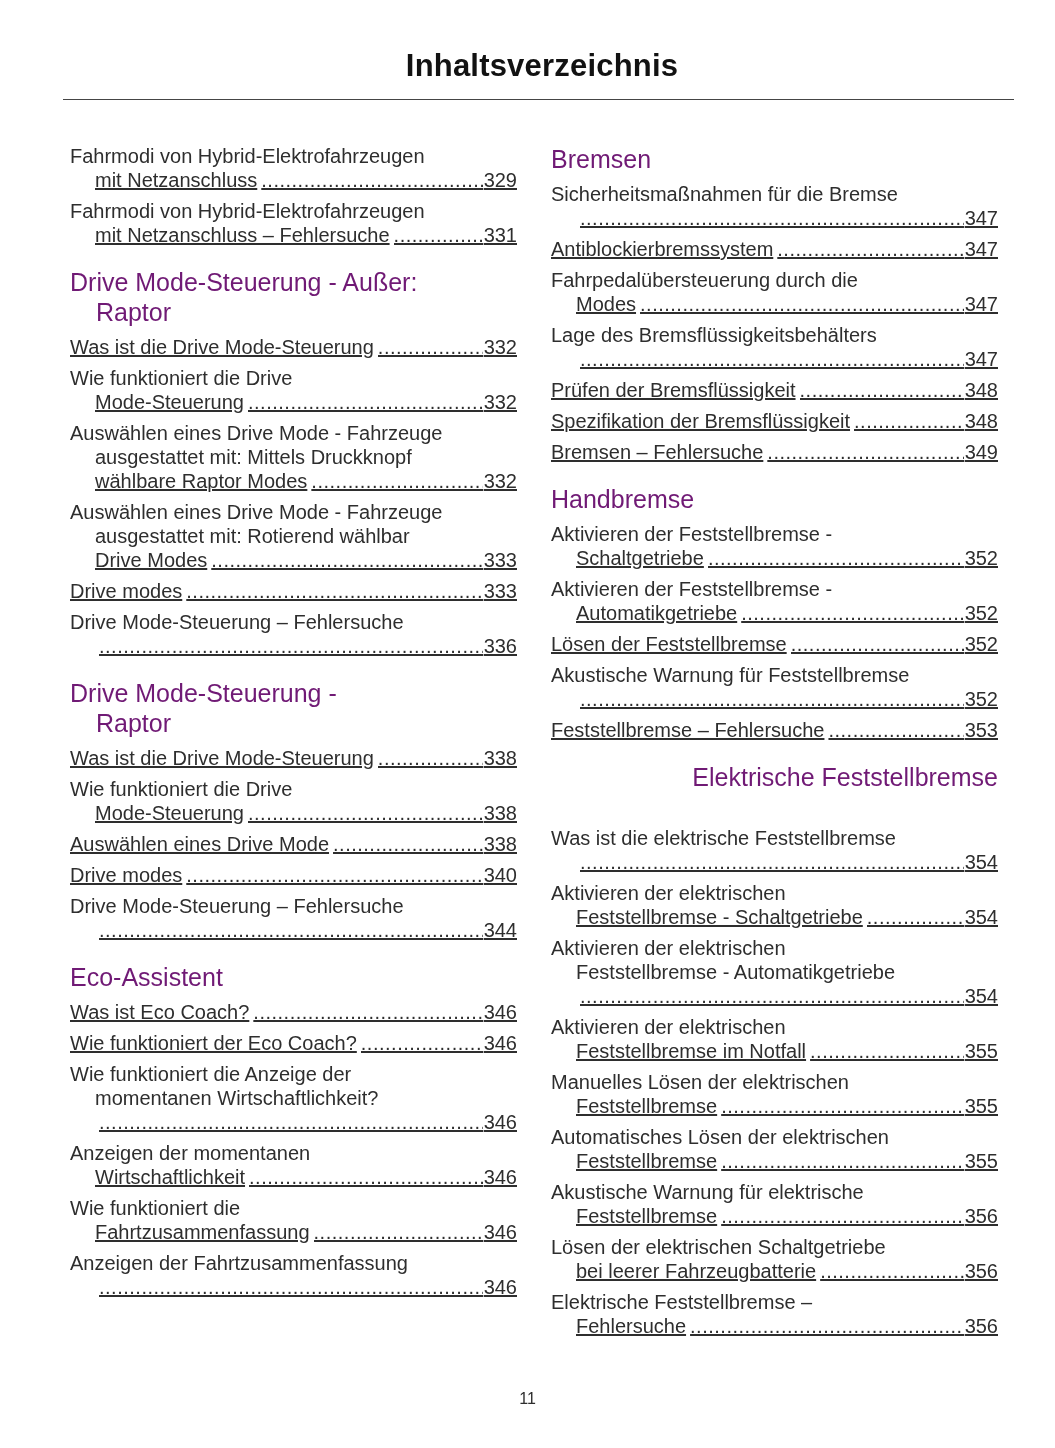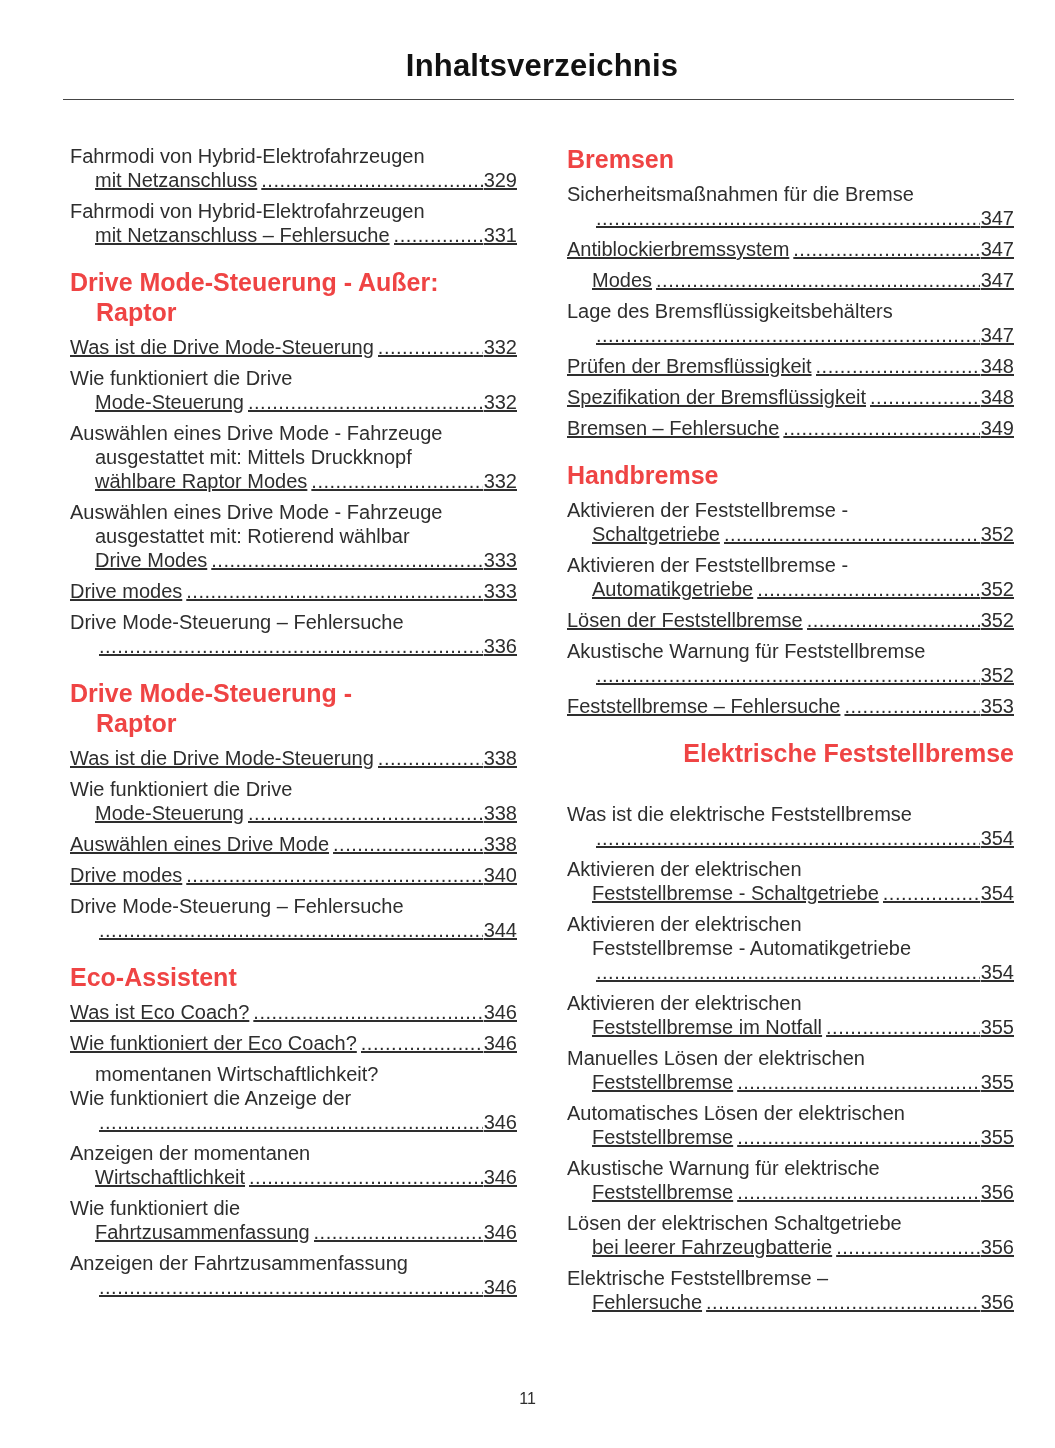--- a/index.html
+++ b/index.html
@@ -25,29 +25,29 @@
     color: #121212;
     letter-spacing: 0.2px;
   }
   .title-rule {
     margin-top: 15px;
     margin-left: -7px;
     border-top: 1.5px solid #454545;
   }
   .toc {
     display: flex;
-    gap: 50px;
+    gap: 34px;
     margin-top: 44px;
   }
   .toc-column { width: 447px; flex: 0 0 447px; }
   .toc-section:first-child .section-heading { margin-top: 0; }
   .section-heading {
     font-size: 25px;
-    font-weight: 700;
-    color: #ef4444;
+    font-weight: 400;
+    color: #701a75;
     line-height: 30px;
     margin: 20px 0 8px 0;
   }
   .section-heading .heading-line { white-space: nowrap; }
   .section-heading .heading-line.cont { padding-left: 26px; }
   .section-heading.extra-space { margin-bottom: 34px; text-align: right; }
   .toc-entry {
     font-size: 20px;
     line-height: 24px;
     margin-bottom: 7px;
@@ -221,22 +221,22 @@
             </div>
           </div>
           <div class="toc-entry">
             <div class="leader-row">
               <span class="last-text">Wie funktioniert der Eco Coach?</span>
               <span class="dots"></span>
               <span class="pg">346</span>
             </div>
           </div>
           <div class="toc-entry">
+            <div class="entry-line">Wie funktioniert die Anzeige der</div>
             <div class="entry-line cont">momentanen Wirtschaftlichkeit?</div>
-            <div class="entry-line">Wie funktioniert die Anzeige der</div>
             <div class="leader-row cont">
               <span class="last-text"></span>
               <span class="dots"></span>
               <span class="pg">346</span>
             </div>
           </div>
           <div class="toc-entry">
             <div class="entry-line">Anzeigen der momentanen</div>
             <div class="leader-row cont">
               <span class="last-text">Wirtschaftlichkeit</span>
@@ -276,20 +276,21 @@
             </div>
           </div>
           <div class="toc-entry">
             <div class="leader-row">
               <span class="last-text">Antiblockierbremssystem</span>
               <span class="dots"></span>
               <span class="pg">347</span>
             </div>
           </div>
           <div class="toc-entry">
+            <div class="entry-line">Fahrpedalübersteuerung durch die</div>
             <div class="leader-row cont">
               <span class="last-text">Modes</span>
               <span class="dots"></span>
               <span class="pg">347</span>
             </div>
           </div>
           <div class="toc-entry">
             <div class="entry-line">Lage des Bremsflüssigkeitsbehälters</div>
             <div class="leader-row cont">
               <span class="last-text"></span>

